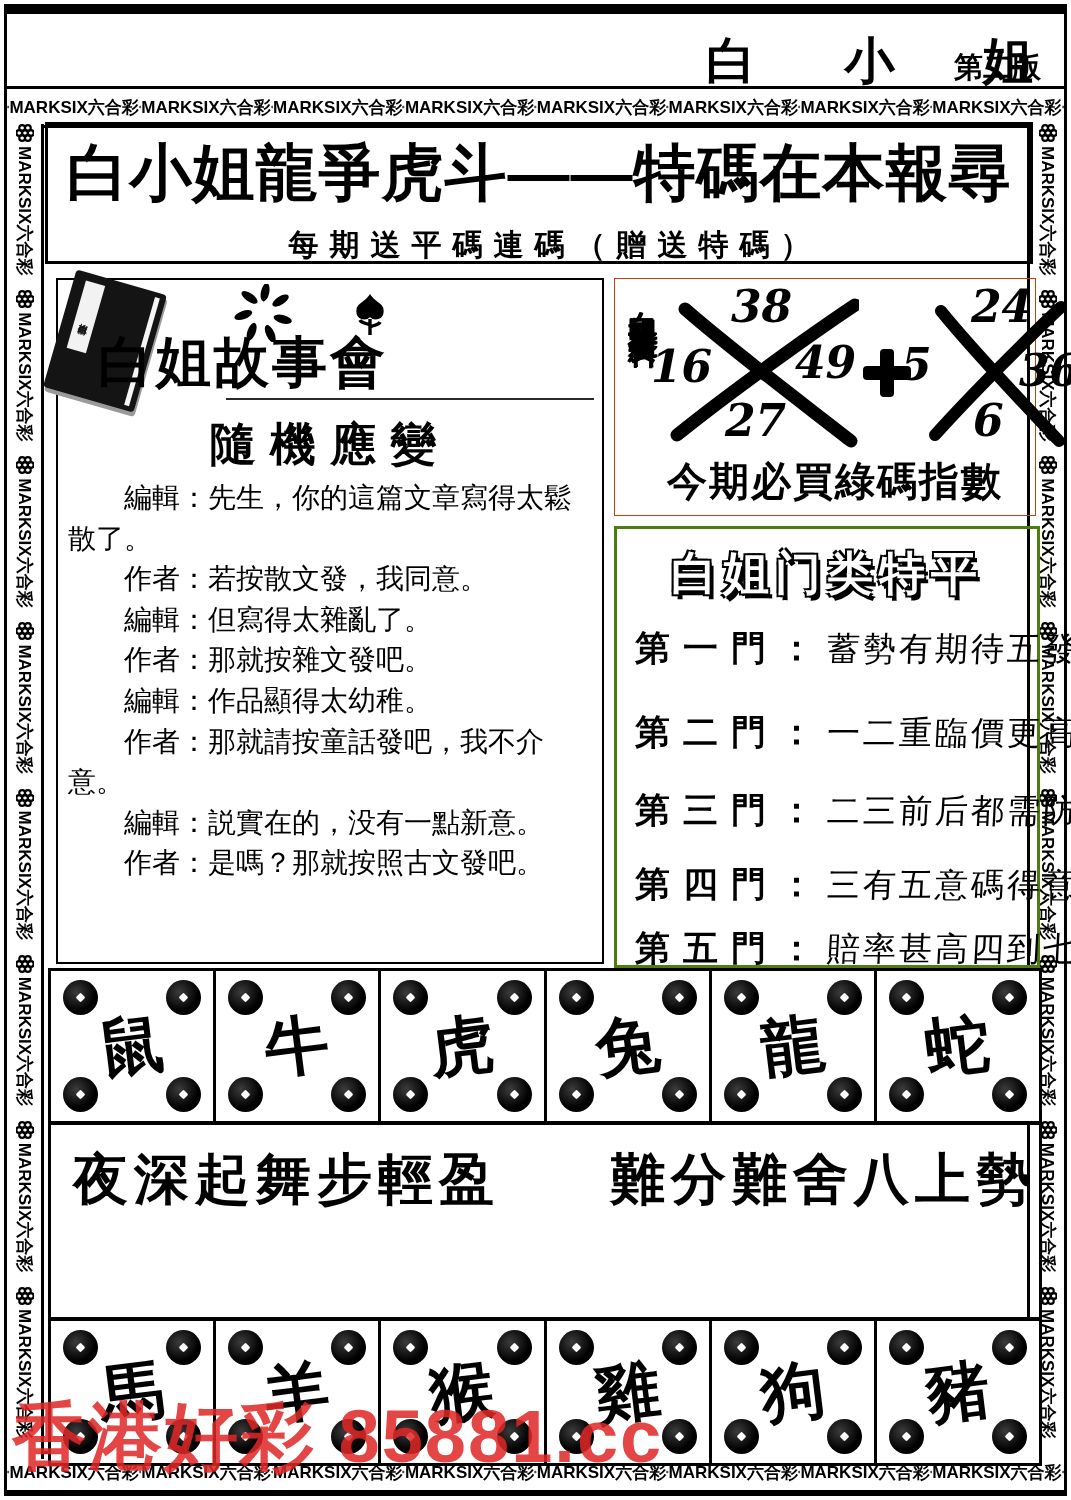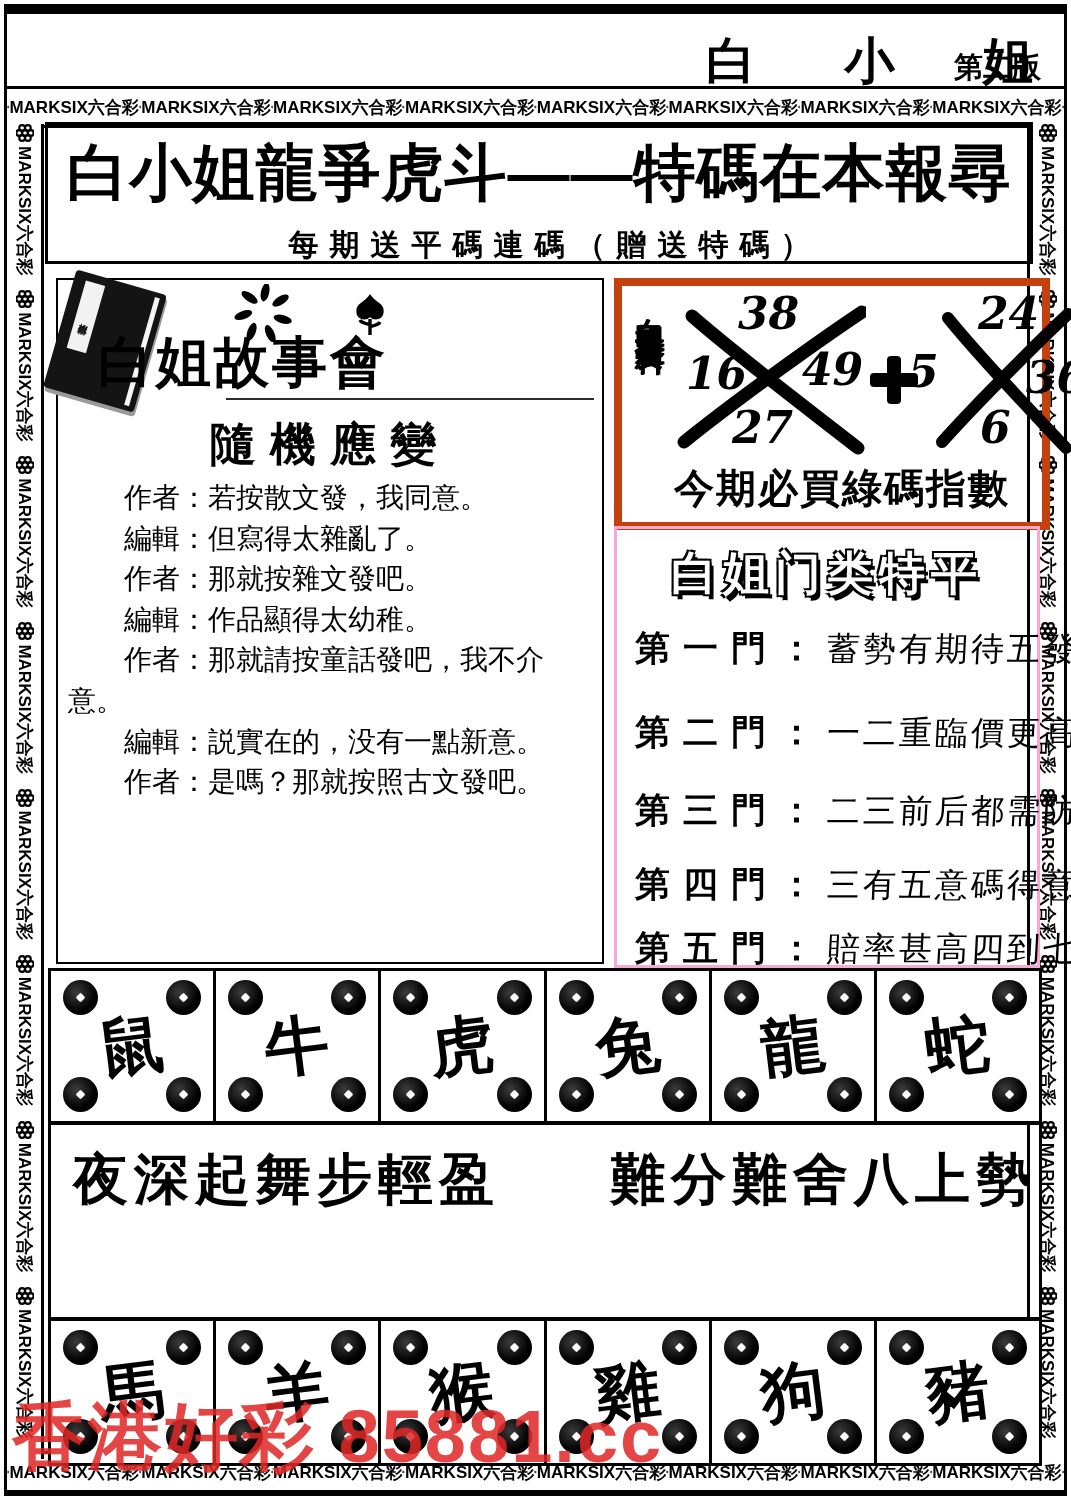--- a/index.html
+++ b/index.html
@@ -37,32 +37,32 @@
   .dialogue{left:10px;right:10px;top:198px;}
   .dialogue p{margin:0;text-indent:2em;font-size:28px;line-height:1.45;font-weight:500;}
   .tulip{width:36px;height:46px;}
   .burst{width:58px;height:58px;}
   .book{right:16px;top:10px;width:94px;height:122px;background:#141414;border-radius:4px;
         transform:rotate(16deg);box-shadow:2px 4px 0 #9a9a9a;}
   .book-pages{position:absolute;right:6px;top:5px;bottom:5px;width:5px;background:#f5f5f5;}
   .book-label{position:absolute;left:12px;top:8px;width:20px;height:70px;background:#f2f2f2;
         writing-mode:vertical-rl;font-size:10px;line-height:20px;text-align:center;color:#111;}
   
-  .tips-box{left:614px;top:278px;width:420px;height:236px;border:8px solid #c2410c;}
+  .tips-box{left:614px;top:278px;width:420px;height:236px;border:1px solid #c2410c;}
   .tips-side{left:8px;top:10px;writing-mode:vertical-rl;font-size:29px;font-weight:900;
       letter-spacing:5px;font-family:"Liberation Serif",serif;text-shadow:1px 0 0 #000,0 1px 0 #000;}
   .cross{position:absolute;}
   .cross svg{position:absolute;left:0;top:0;}
   .cnum{position:absolute;font-family:"DejaVu Serif",serif;font-style:italic;font-weight:700;font-size:44px;line-height:1;}
   .plus-icon{left:248px;top:70px;width:48px;height:48px;}
   .plus-icon::before{content:"";position:absolute;left:0;top:17px;width:48px;height:14px;background:#000;border-radius:4px;}
   .plus-icon::after{content:"";position:absolute;left:17px;top:0;width:14px;height:48px;background:#000;border-radius:4px;}
   .tips-caption{left:52px;right:6px;bottom:6px;font-size:40px;font-weight:900;letter-spacing:2px;white-space:nowrap;}
   
-  .doors-box{left:614px;top:526px;width:420px;height:436px;border:3px solid #f9a8d4;}
+  .doors-box{left:614px;top:526px;width:420px;height:436px;border:3px solid #4d7c0f;}
   .doors-title{left:0;right:0;top:14px;text-align:center;font-size:46px;font-weight:900;letter-spacing:6px;
       color:#fff;text-shadow:-2px -2px 0 #000,2px -2px 0 #000,-2px 2px 0 #000,2px 2px 0 #000,4px 5px 0 #000;}
   .door-row{position:absolute;left:18px;right:10px;height:48px;white-space:nowrap;}
   .door-label{font-family:"Liberation Serif",serif;font-weight:700;font-size:35px;letter-spacing:13px;}
   .door-text{font-family:"Liberation Serif",serif;font-size:33px;letter-spacing:3px;transform:skewX(-3deg);display:inline-block;}
   
   .zoo{left:48px;width:988px;border:3px solid #000;display:flex;background:#fff;}
   .zcell{position:relative;flex:1 1 0;border-right:3px solid #000;display:flex;align-items:center;justify-content:center;}
   .zcell:last-child{border-right:none;}
   .coin{position:absolute;width:35px;height:35px;border-radius:50%;
@@ -267,39 +267,40 @@
         <use href="#tlp"></use>
       </svg>
     <div class="book">
       <div class="book-pages"></div>
       <div class="book-label">白姐故事會</div>
     </div>
     <div class="abs story-title">白姐故事會</div>
     <div class="abs story-underline"></div>
     <div class="abs story-subtitle">隨機應變</div>
     <div class="abs dialogue">
+      <p>編輯：先生，你的這篇文章寫得太鬆散了。</p>
       <p>作者：若按散文發，我同意。</p>
       <p>編輯：但寫得太雜亂了。</p>
       <p>作者：那就按雜文發吧。</p>
       <p>編輯：作品顯得太幼稚。</p>
       <p>作者：那就請按童話發吧，我不介意。</p>
       <p>編輯：説實在的，没有一點新意。</p>
       <p>作者：是嗎？那就按照古文發吧。</p>
     </div>
   </div>
 
   <div class="abs tips-box">
     <div class="abs tips-side">白姐最后资料</div>
     <div class="cross" style="left:52px;top:14px;width:192px;height:156px;">
       <svg width="192" height="156" viewBox="0 0 192 156">
         <path d="M10,142 C62,100 146,40 188,12" stroke="#000" stroke-width="13" fill="none" stroke-linecap="round"></path>
         <path d="M18,16 C66,58 138,112 184,148" stroke="#000" stroke-width="13" fill="none" stroke-linecap="round"></path>
       </svg>
       <span class="cnum" style="left:64px;top:-8px;">38</span>
-      <span class="cnum" style="left:-16px;top:52px;margin-left:28px;">16</span>
+      <span class="cnum" style="left:-16px;top:52px;">16</span>
       <span class="cnum" style="left:128px;top:48px;">49</span>
       <span class="cnum" style="left:58px;top:106px;">27</span>
     </div>
     <div class="abs plus-icon"></div>
     <div class="cross" style="left:312px;top:18px;width:140px;height:150px;">
       <svg width="140" height="150" viewBox="0 0 140 150">
         <path d="M8,138 C44,98 104,38 134,10" stroke="#000" stroke-width="12" fill="none" stroke-linecap="round"></path>
         <path d="M14,14 C48,56 100,110 132,144" stroke="#000" stroke-width="12" fill="none" stroke-linecap="round"></path>
       </svg>
       <span class="cnum" style="left:44px;top:-12px;">24</span>

